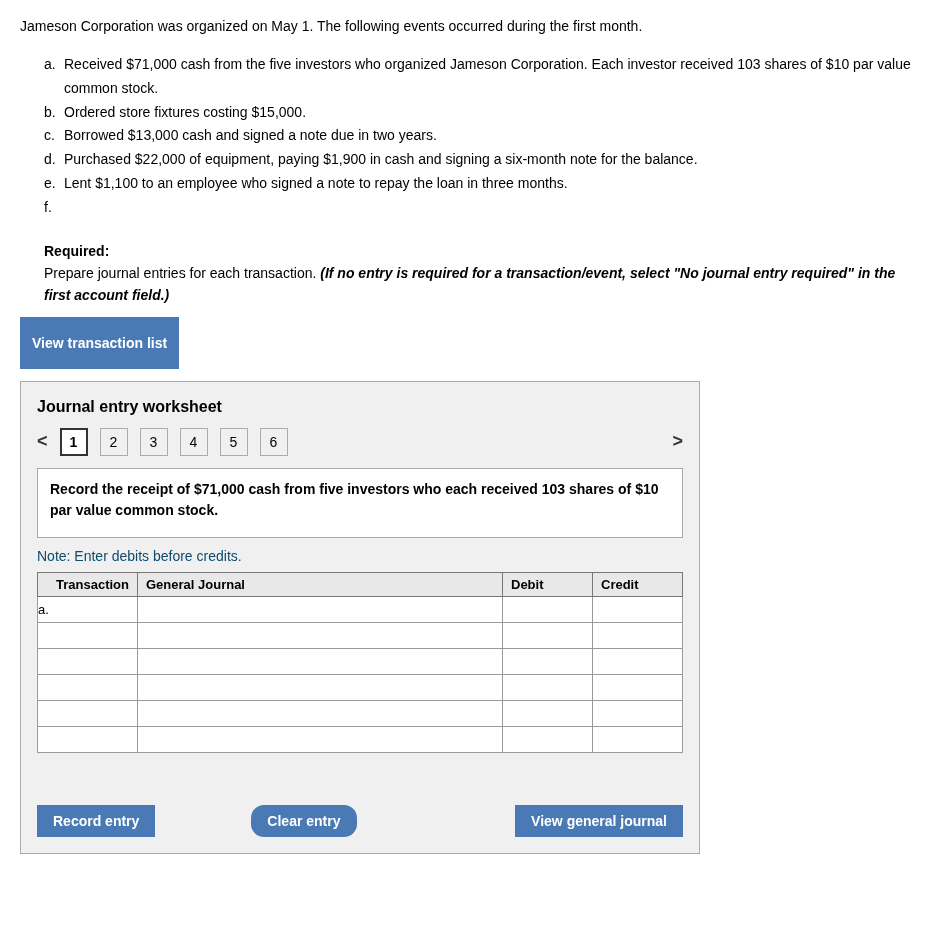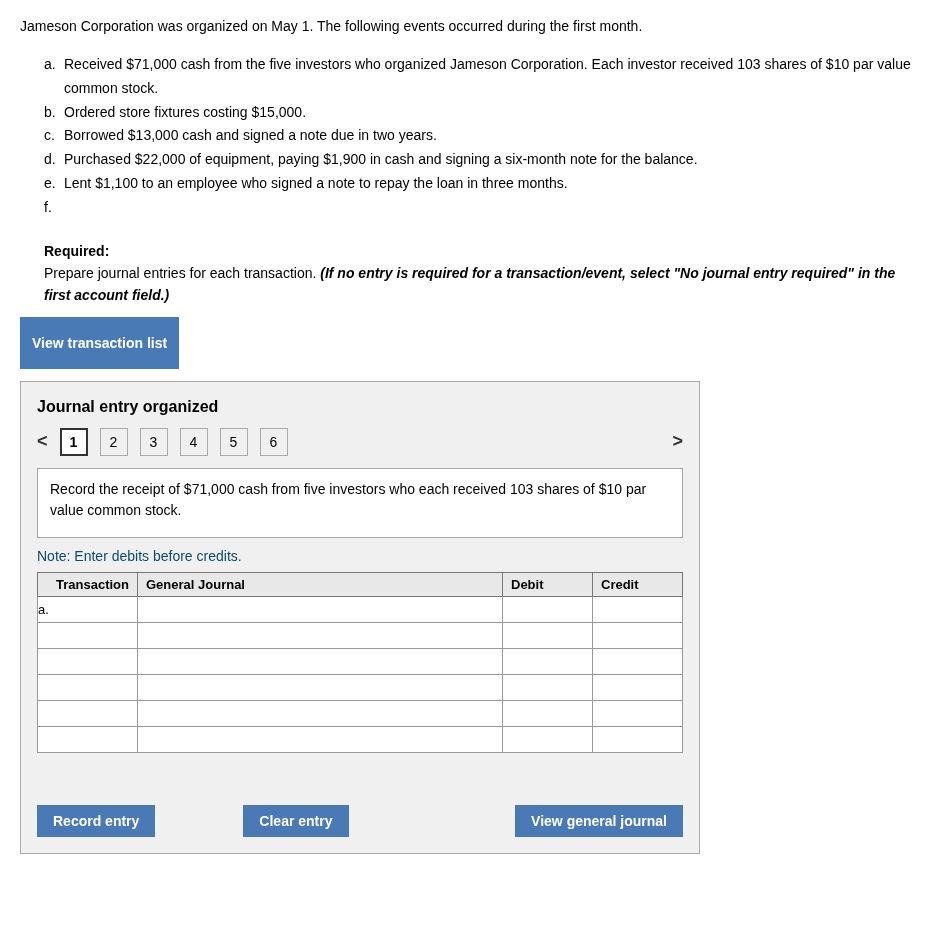--- a/index.html
+++ b/index.html
@@ -105,20 +105,21 @@
 
     .description-box {
       border: 1px solid #aaa;
       background: #fff;
       padding: 10px 12px;
       margin-bottom: 10px;
       font-size: 14px;
       line-height: 1.5;
       width: 100%;
       min-height: 70px;
+      font-weight: bold;
     }
 
     .note-text {
       font-size: 14px;
       color: #0c4a6e;
       margin-bottom: 8px;
       font-style: normal;
     }
 
     .journal-table {
@@ -230,21 +231,21 @@
 </ul>
 
 <div class="required-section">
   <span class="bold">Required:</span><br>
   <span>Prepare journal entries for each transaction. </span><span class="bold-italic">(If no entry is required for a transaction/event, select "No journal entry required" in the first account field.)</span>
 </div>
 
 <button class="view-transaction-btn">View transaction list</button>
 
 <div class="worksheet-container">
-  <div class="worksheet-title">Journal entry organized</div>
+  <div class="worksheet-title">Journal entry worksheet</div>
 
   <div class="nav-tabs">
     <button class="nav-arrow">&lt;</button>
     <div class="tab-num active">1</div>
     <div class="tab-num inactive">2</div>
     <div class="tab-num inactive">3</div>
     <div class="tab-num inactive">4</div>
     <div class="tab-num inactive">5</div>
     <div class="tab-num inactive">6</div>
     <button class="nav-arrow" style="margin-left: auto;">&gt;</button>
@@ -301,21 +302,21 @@
         <td class="col-credit"><input type="text" style=""></td>
       </tr>
     </tbody>
   </table>
 
   <div class="buttons-row">
     <div>
       <button class="btn-record">Record entry</button>
     </div>
     <div style="display:flex; align-items: flex-end; flex-direction: column; gap: 8px; flex:1; padding-left: 40px; padding-top: 36px;">
-      <button class="btn-clear" style="margin-left:8px; align-self: flex-start;">Clear entry</button>
+      <button class="btn-clear" style="margin-left:16px; align-self: flex-start; border-radius: 13px;">Clear entry</button>
     </div>
     <div>
       <button class="btn-view-journal">View general journal</button>
     </div>
   </div>
 </div>
 
 
 
 

